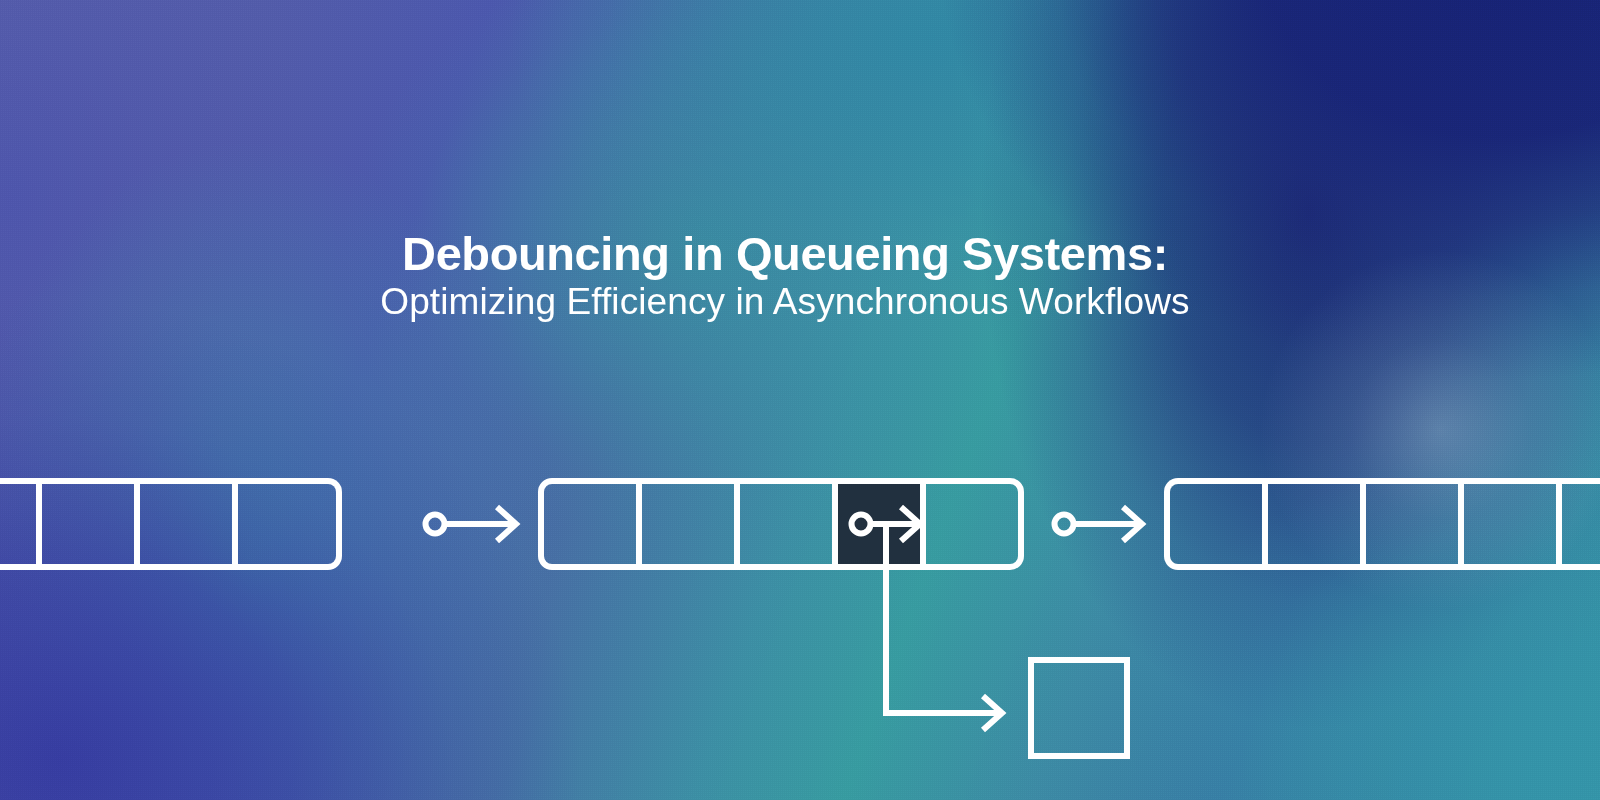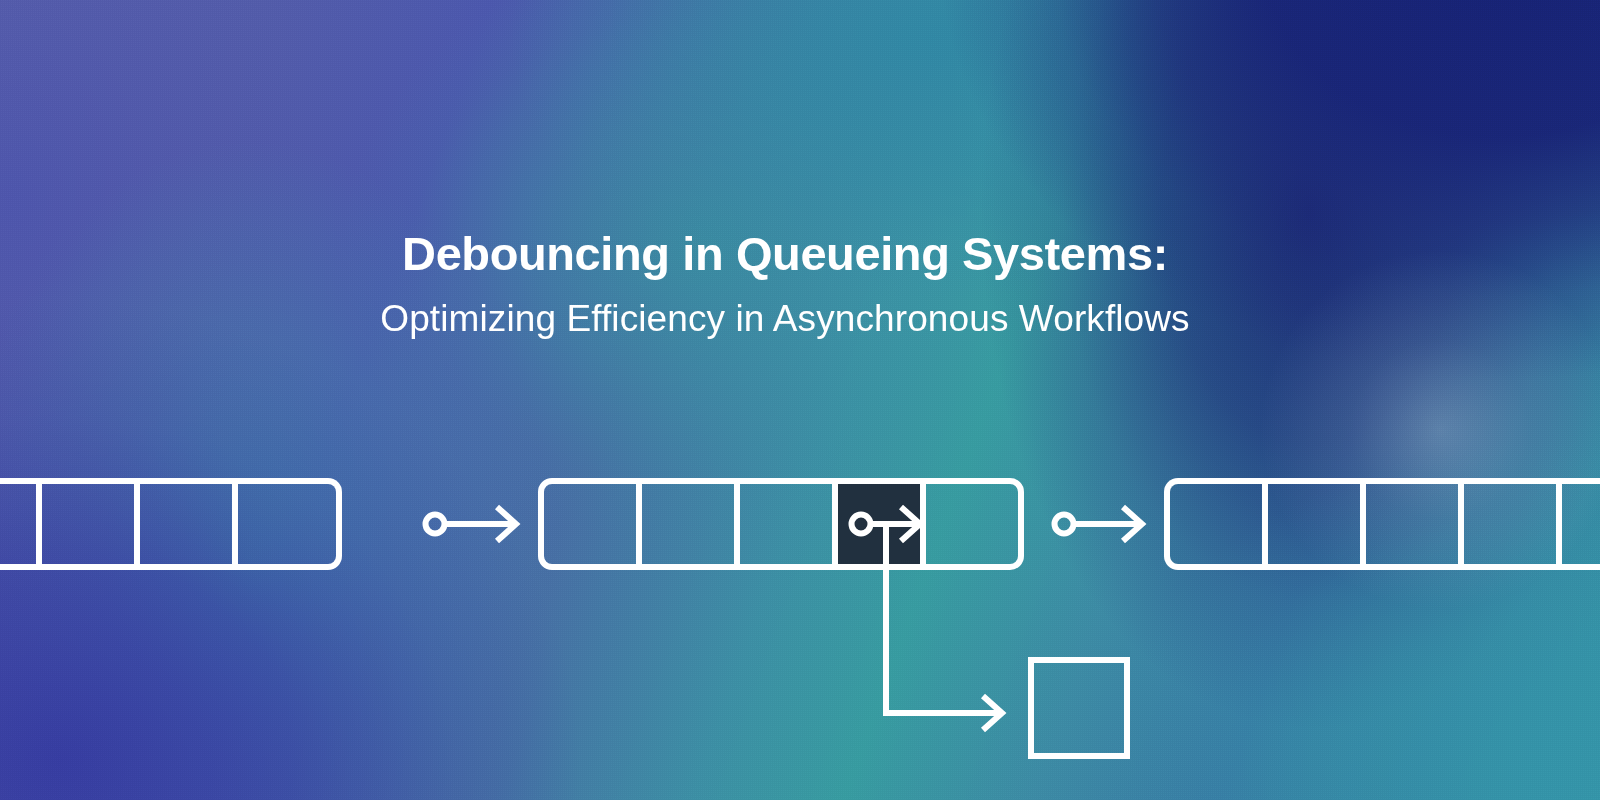--- a/index.html
+++ b/index.html
@@ -125,21 +125,20 @@
     color: #ffffff;
   }
   #title {
     font-size: 47px;
     font-weight: bold;
     letter-spacing: -0.4px;
     line-height: 1.12;
     white-space: nowrap;
   }
   #subtitle {
-    margin-top: 17px;
     font-size: 37px;
     font-weight: normal;
     letter-spacing: 0.1px;
     line-height: 1.15;
     white-space: nowrap;
   }
 
   
   #diagram { position: absolute; inset: 0; }
   .queue {

